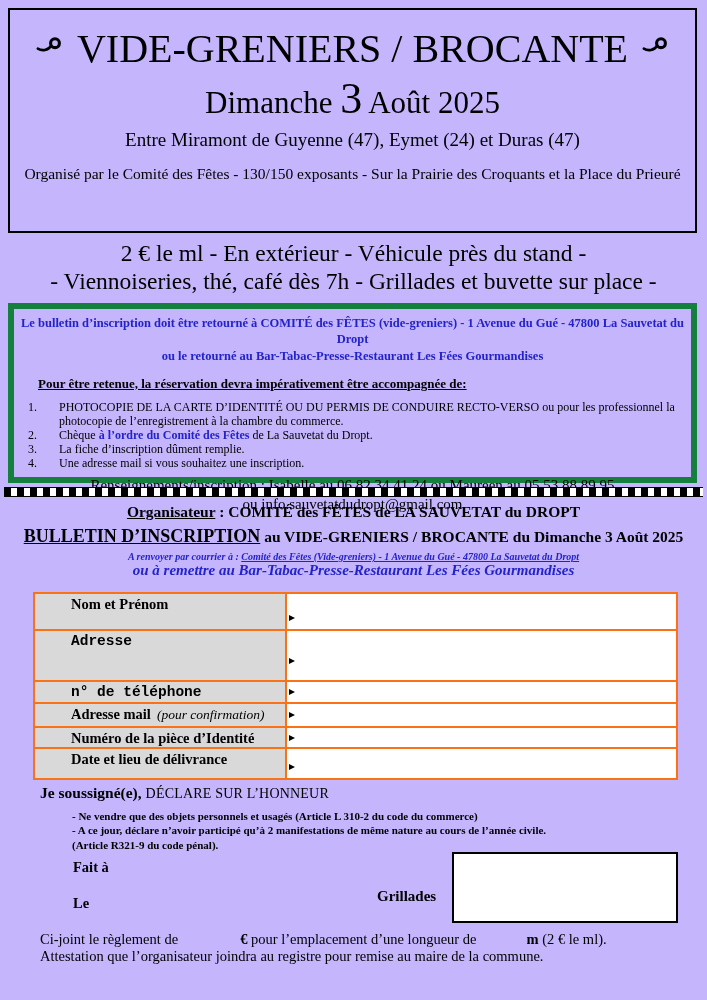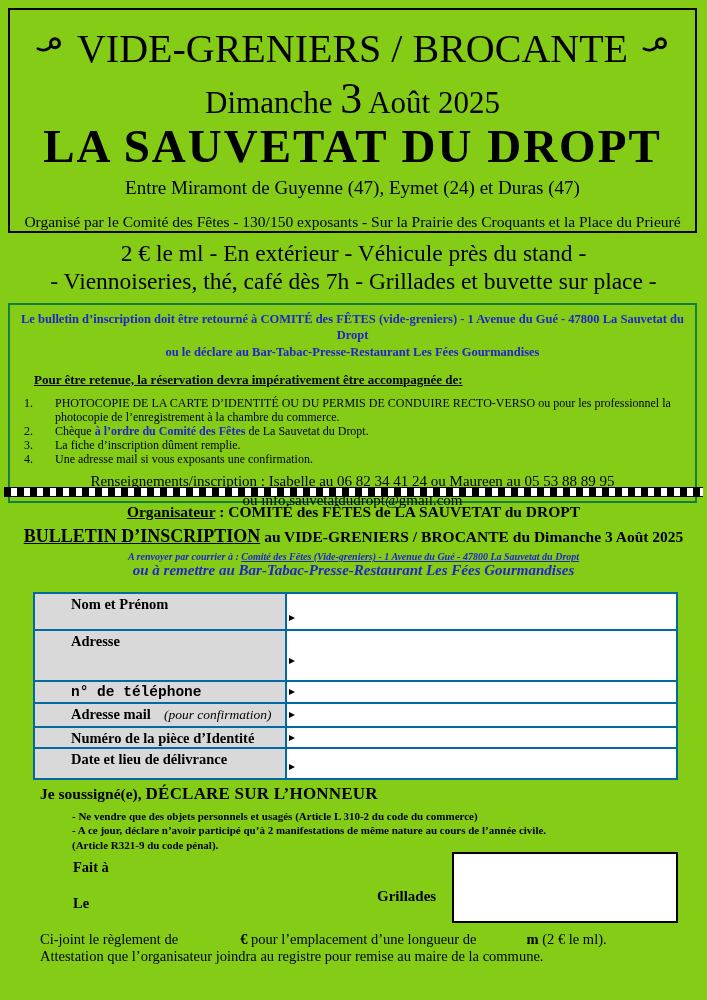--- a/index.html
+++ b/index.html
@@ -1,36 +1,36 @@
 <!DOCTYPE html>
 <html><head>
 <meta charset="utf-8">
 <style>
   html,body{margin:0;padding:0;background:#fff;}
-  #page{position:relative;width:707px;height:1000px;background:#84cc16;
+  #page{position:relative;width:707px;height:1000px;background:#c4b5fd;
         font-family:"Liberation Serif","DejaVu Serif",serif;color:#000;overflow:hidden;}
 
   
   .header-box{position:absolute;left:8px;top:8px;width:689px;height:225px;
               border:2.5px solid #000;box-sizing:border-box;text-align:center;padding-top:11px;}
   .event-title{font-size:40px;line-height:1.1;white-space:nowrap;}
   .ornament{display:inline-block;vertical-align:6px;margin:0 14px;}
   .event-date{font-size:31px;line-height:1.1;margin-top:4px;}
   .date-day{font-size:44px;}
   .event-place{font-size:47px;font-weight:bold;letter-spacing:2px;line-height:1.02;margin-top:0;}
   .event-location{font-size:19px;margin-top:6px;}
   .event-organizer{font-size:15.5px;margin-top:14px;}
 
   
   .price-block{position:absolute;left:0;right:0;top:240px;text-align:center;
                font-size:23.5px;line-height:1.18;}
 
   
-  .info-box{position:absolute;left:8px;top:303px;width:689px;height:200px;
-            border:2px solid #15803d;box-sizing:border-box;padding-top:4px;}
+  .info-box{position:absolute;left:8px;top:303px;width:689px;height:180px;
+            border:6px solid #15803d;box-sizing:border-box;padding-top:4px;}
   .blue-bold{color:#2323c8;font-weight:bold;}
   .return-lines{text-align:center;font-size:12.5px;line-height:1.3;margin-top:2px;}
   .requirement{ text-align:left;font-size:13px;font-weight:bold;
                 text-decoration:underline;margin-top:12px;color:#000;padding-left:24px;}
   .req-list{margin-top:8px;font-size:12px;line-height:1.17;}
   .req-item{display:flex;padding-left:14px;padding-right:10px;}
   .req-num{width:31px;flex:0 0 31px;}
   .req-text{flex:1;}
   .contact{ text-align:center;font-size:15px;line-height:1.25;margin-top:6px;}
 
@@ -43,37 +43,37 @@
   .bulletin-head{position:absolute;left:0;right:0;top:503px;text-align:center;}
   .org-line{font-size:15.5px;font-weight:bold;}
   .u{text-decoration:underline;}
   .bull-line{font-size:15.5px;font-weight:bold;margin-top:5px;}
   .bull-label{font-size:18px;text-decoration:underline;}
   .mail-line1{font-size:10px;font-weight:bold;font-style:italic;color:#2323c8;margin-top:4px;white-space:nowrap;}
   .mail-line2{font-size:15px;font-weight:bold;font-style:italic;color:#2323c8;}
 
   
   .form-table{position:absolute;left:33px;top:592px;width:645px;border-collapse:collapse;table-layout:fixed;}
-  .form-table td{border:2px solid #0369a1;padding-left:36px;}
+  .form-table td{border:2px solid #f97316;padding-left:36px;}
   .lbl{width:212px;background:#d9d9d9;font-weight:bold;font-size:14.5px;
        vertical-align:top;padding:2px 2px 0 7px;}
-  .lbl .note{font-weight:normal;font-style:italic;font-size:13.5px;margin-left:13px;}
+  .lbl .note{font-weight:normal;font-style:italic;font-size:13.5px;margin-left:6px;}
   .val{background:#fff;position:relative;}
-  .h38{height:33px;} .h51{height:47px;} .h22{height:18px;font-family:Liberation Mono, monospace;}
+  .h38{height:33px;} .h51{height:47px;font-family:Liberation Mono, monospace;} .h22{height:18px;font-family:Liberation Mono, monospace;}
   .h24{height:20px;} .h20{height:16px;} .h31{height:27px;}
   .f-arrow{position:absolute;left:2px;width:0;height:0;display:block;
            border-top:3.5px solid transparent;border-bottom:3.5px solid transparent;
            border-left:6.5px solid #000;}
   .arrow-center{top:50%;transform:translateY(-50%);}
   .arrow-low{bottom:8px;}
 
   
   .decl-intro{position:absolute;left:40px;top:784px;}
   .decl-name{font-size:15.5px;font-weight:bold;}
-  .decl-caps{font-size:17px;font-weight:bold;letter-spacing:.2px;}
+  .decl-caps{font-size:14px;font-weight:normal;letter-spacing:.2px;}
   .decl-lines{position:absolute;left:72px;top:809px;right:30px;
               font-size:11px;font-weight:bold;line-height:1.3;}
   .fait-label{position:absolute;left:73px;top:859px;font-size:14.5px;font-weight:bold;}
   .le-label{position:absolute;left:73px;top:895px;font-size:14.5px;font-weight:bold;}
   .sig-label{position:absolute;left:377px;top:888px;font-size:15px;font-weight:bold;}
   .sig-box{position:absolute;left:452px;top:852px;width:226px;height:71px;
            border:2.5px solid #000;box-sizing:border-box;background:#fff;}
 
   
   .payment{position:absolute;left:40px;top:931px;font-size:14.5px;}
@@ -92,52 +92,51 @@
     <div class="event-title">
       <span class="ornament"><svg width="27" height="21" viewBox="0 0 27 21">
             <circle cx="19" cy="8.2" r="4.4" fill="none" stroke="#000" stroke-width="3.1"></circle>
             <path d="M15.2 10.8 C12 15.6 6 16.2 1.8 13.6" fill="none" stroke="#000" stroke-width="2.6" stroke-linecap="round"></path>
           </svg></span><span>VIDE-GRENIERS / BROCANTE</span><span class="ornament"><svg width="27" height="21" viewBox="0 0 27 21">
             <circle cx="19" cy="8.2" r="4.4" fill="none" stroke="#000" stroke-width="3.1"></circle>
             <path d="M15.2 10.8 C12 15.6 6 16.2 1.8 13.6" fill="none" stroke="#000" stroke-width="2.6" stroke-linecap="round"></path>
           </svg></span>
     </div>
     <div class="event-date"><span>Dimanche</span> <span class="date-day">3</span> <span>Août 2025</span></div>
-    <div class="event-place">LA SAUVETAT DU DROPT</div>
     <div class="event-location">Entre Miramont de Guyenne (47), Eymet (24) et Duras (47)</div>
     <div class="event-organizer">Organisé par le Comité des Fêtes - 130/150 exposants - Sur la Prairie des Croquants et la Place du Prieuré</div>
   </div>
 
   <div class="price-block">
     <div>2 € le ml - En extérieur - Véhicule près du stand -</div>
     <div>- Viennoiseries, thé, café dès 7h - Grillades et buvette sur place -</div>
   </div>
 
   <div class="info-box">
     <div class="return-lines blue-bold">
       <div>Le bulletin d’inscription doit être retourné à COMITÉ des FÊTES (vide-greniers) - 1 Avenue du Gué - 47800 La Sauvetat du Dropt</div>
-      <div>ou le déclare au Bar-Tabac-Presse-Restaurant Les Fées Gourmandises</div>
+      <div>ou le retourné au Bar-Tabac-Presse-Restaurant Les Fées Gourmandises</div>
     </div>
     <div class="requirement">Pour être retenue, la réservation devra impérativement être accompagnée de:</div>
     <div class="req-list">
       <div class="req-item">
         <span class="req-num">1.</span>
         <span class="req-text">PHOTOCOPIE DE LA CARTE D’IDENTITÉ OU DU PERMIS DE CONDUIRE RECTO-VERSO ou pour les professionnel la photocopie de l’enregistrement à la chambre du commerce.</span>
       </div>
       <div class="req-item">
         <span class="req-num">2.</span>
         <span class="req-text"><span>Chèque </span><span class="blue-bold">à l’ordre du Comité des Fêtes</span><span> de La Sauvetat du Dropt.</span></span>
       </div>
       <div class="req-item">
         <span class="req-num">3.</span>
         <span class="req-text">La fiche d’inscription dûment remplie.</span>
       </div>
       <div class="req-item">
         <span class="req-num">4.</span>
-        <span class="req-text">Une adresse mail si vous exposants une confirmation.</span>
+        <span class="req-text">Une adresse mail si vous souhaitez une inscription.</span>
       </div>
     </div>
     <div class="contact">
       <div>Renseignements/inscription : Isabelle au 06 82 34 41 24 ou Maureen au 05 53 88 89 95</div>
       <div>ou info.sauvetatdudropt@gmail.com</div>
     </div>
   </div>
 
   <div class="cut-line"></div>
 

